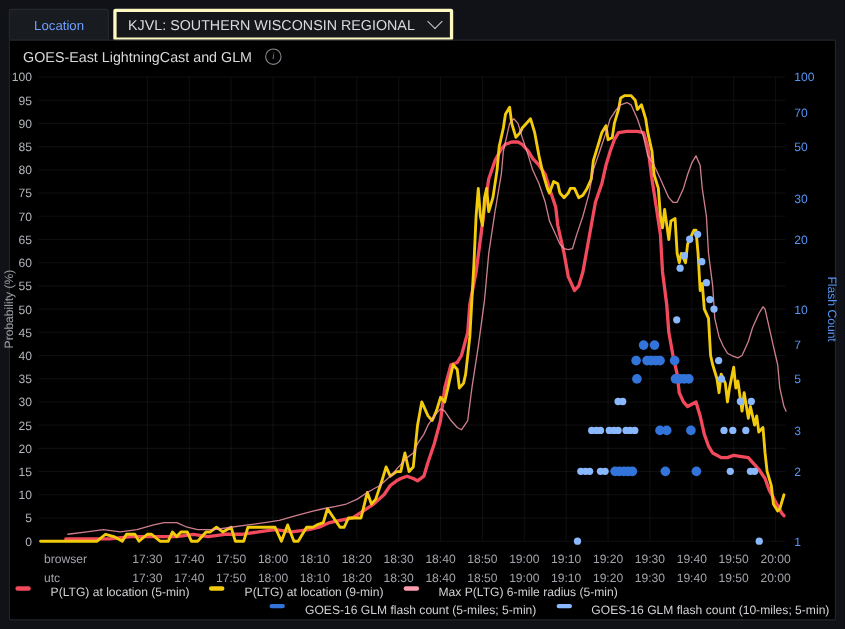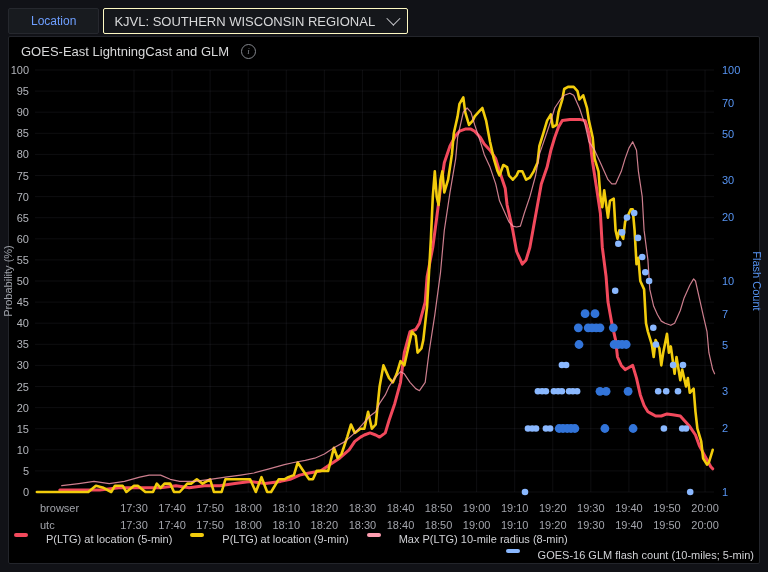--- a/index.html
+++ b/index.html
@@ -9,21 +9,21 @@
     font-family:"Liberation Sans", sans-serif;
     -webkit-font-smoothing:antialiased;
   }
   .topbar{position:absolute;top:8px;left:8px;display:flex;align-items:stretch;gap:4px;}
   .var-label{
     background:#181b1f;border:1px solid #26282e;border-radius:2px;
     color:#6e9fff;font-size:12px;font-weight:500;
     padding:5px 22px;display:flex;align-items:center;
   }
   .var-select{
-    background:#15171b;border:1px solid #fef9c3;border-radius:2px;
+    background:#15171b;border:3px solid #fef9c3;border-radius:2px;
     color:#d8d9da;font-size:13px;font-weight:500;
     padding:4px 10px;display:flex;align-items:center;gap:12px;cursor:pointer;
   }
   .chev{width:9px;height:9px;border-right:1.5px solid #c7c8cc;border-bottom:1.5px solid #c7c8cc;
     transform:rotate(45deg) translateY(-2px);margin-top:-3px;}
   .panel{
     position:absolute;top:36px;left:8px;right:8px;bottom:8px;
     background:#000000;border:1px solid #23252b;border-radius:2px;
   }
   .panel-header{display:flex;align-items:center;gap:12px;padding:7px 12px 0 12px;}
@@ -241,22 +241,26 @@
       <span class="legend-item">
         <span class="swatch" style="background: rgb(242, 73, 92);"></span>
         <span>P(LTG) at location (5-min)</span>
       </span>
       <span class="legend-item">
         <span class="swatch" style="background: rgb(242, 204, 12);"></span>
         <span>P(LTG) at location (9-min)</span>
       </span>
       <span class="legend-item">
         <span class="swatch" style="background: rgb(255, 157, 176);"></span>
-        <span>Max P(LTG) 10-mile radius (8-min)</span>
+        <span>Max P(LTG) 6-mile radius (5-min)</span>
       </span>
     </div>
   <div class="legend-row right" id="legend-row-1">
       <span class="legend-item">
+        <span class="swatch" style="background: rgb(50, 116, 217);"></span>
+        <span>GOES-16 GLM flash count (5-miles; 5-min)</span>
+      </span>
+      <span class="legend-item">
         <span class="swatch" style="background: rgb(138, 184, 255);"></span>
         <span>GOES-16 GLM flash count (10-miles; 5-min)</span>
       </span>
     </div>
 </div>
 
 </body></html>

